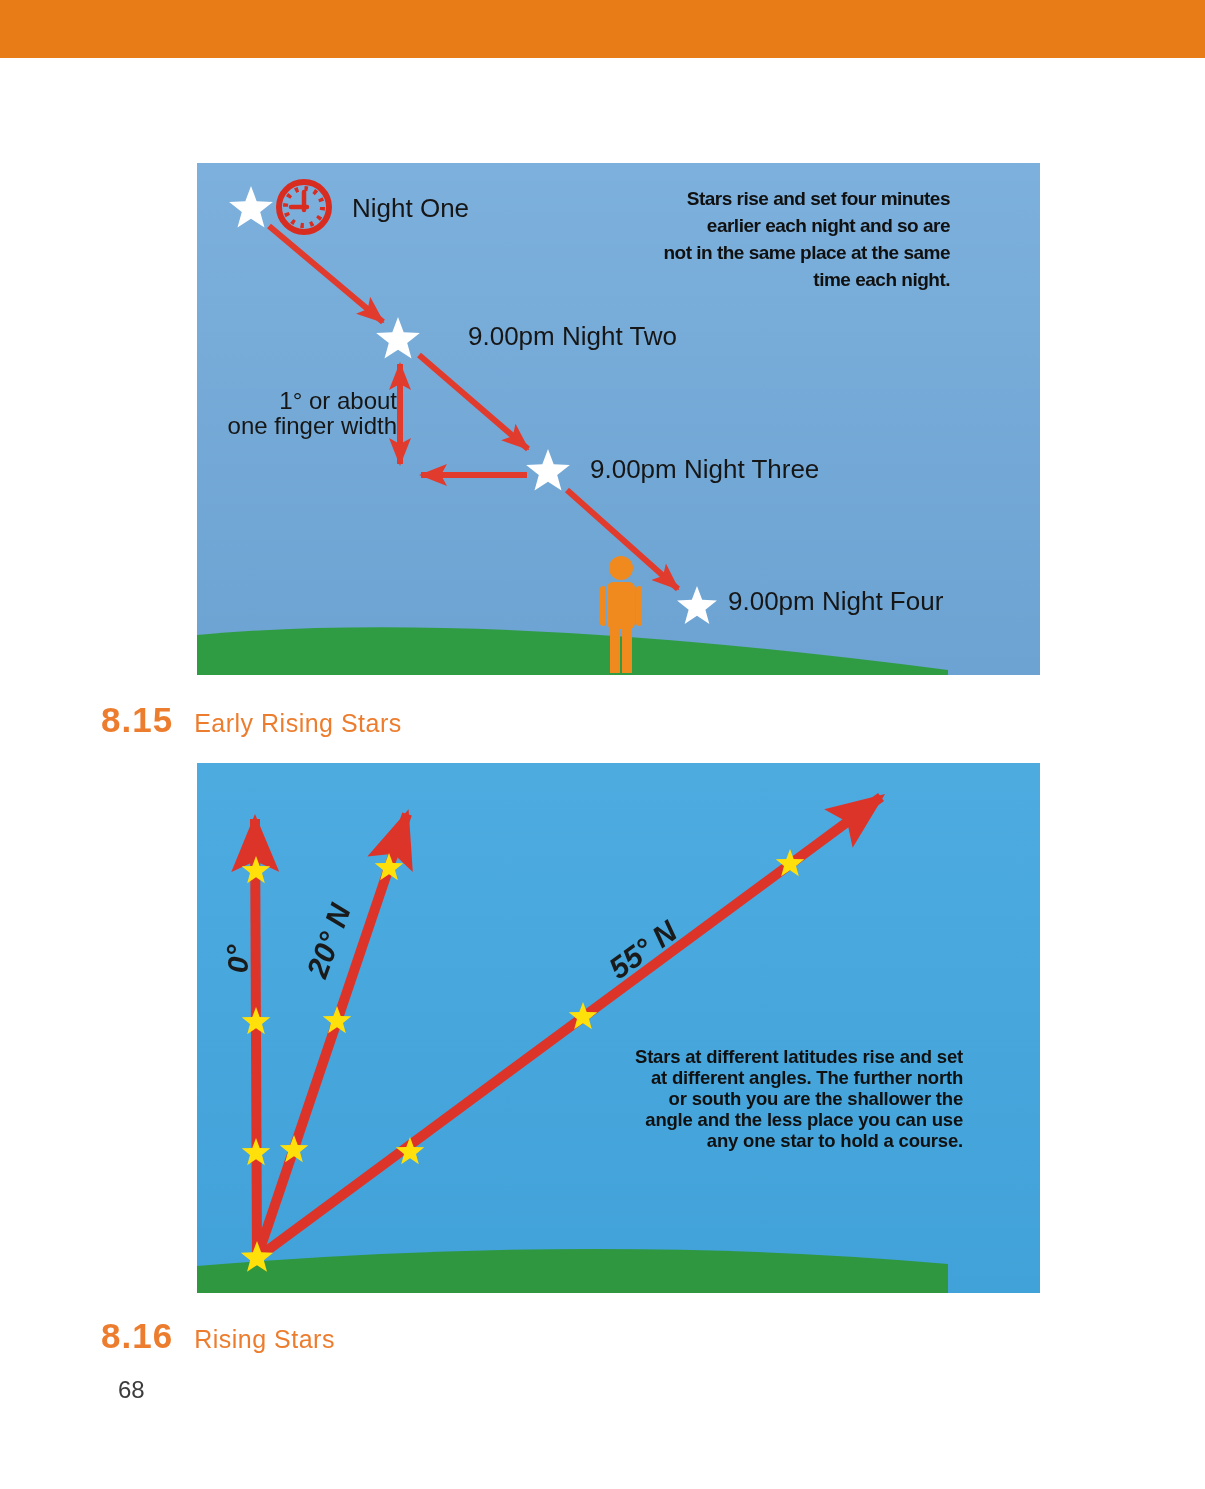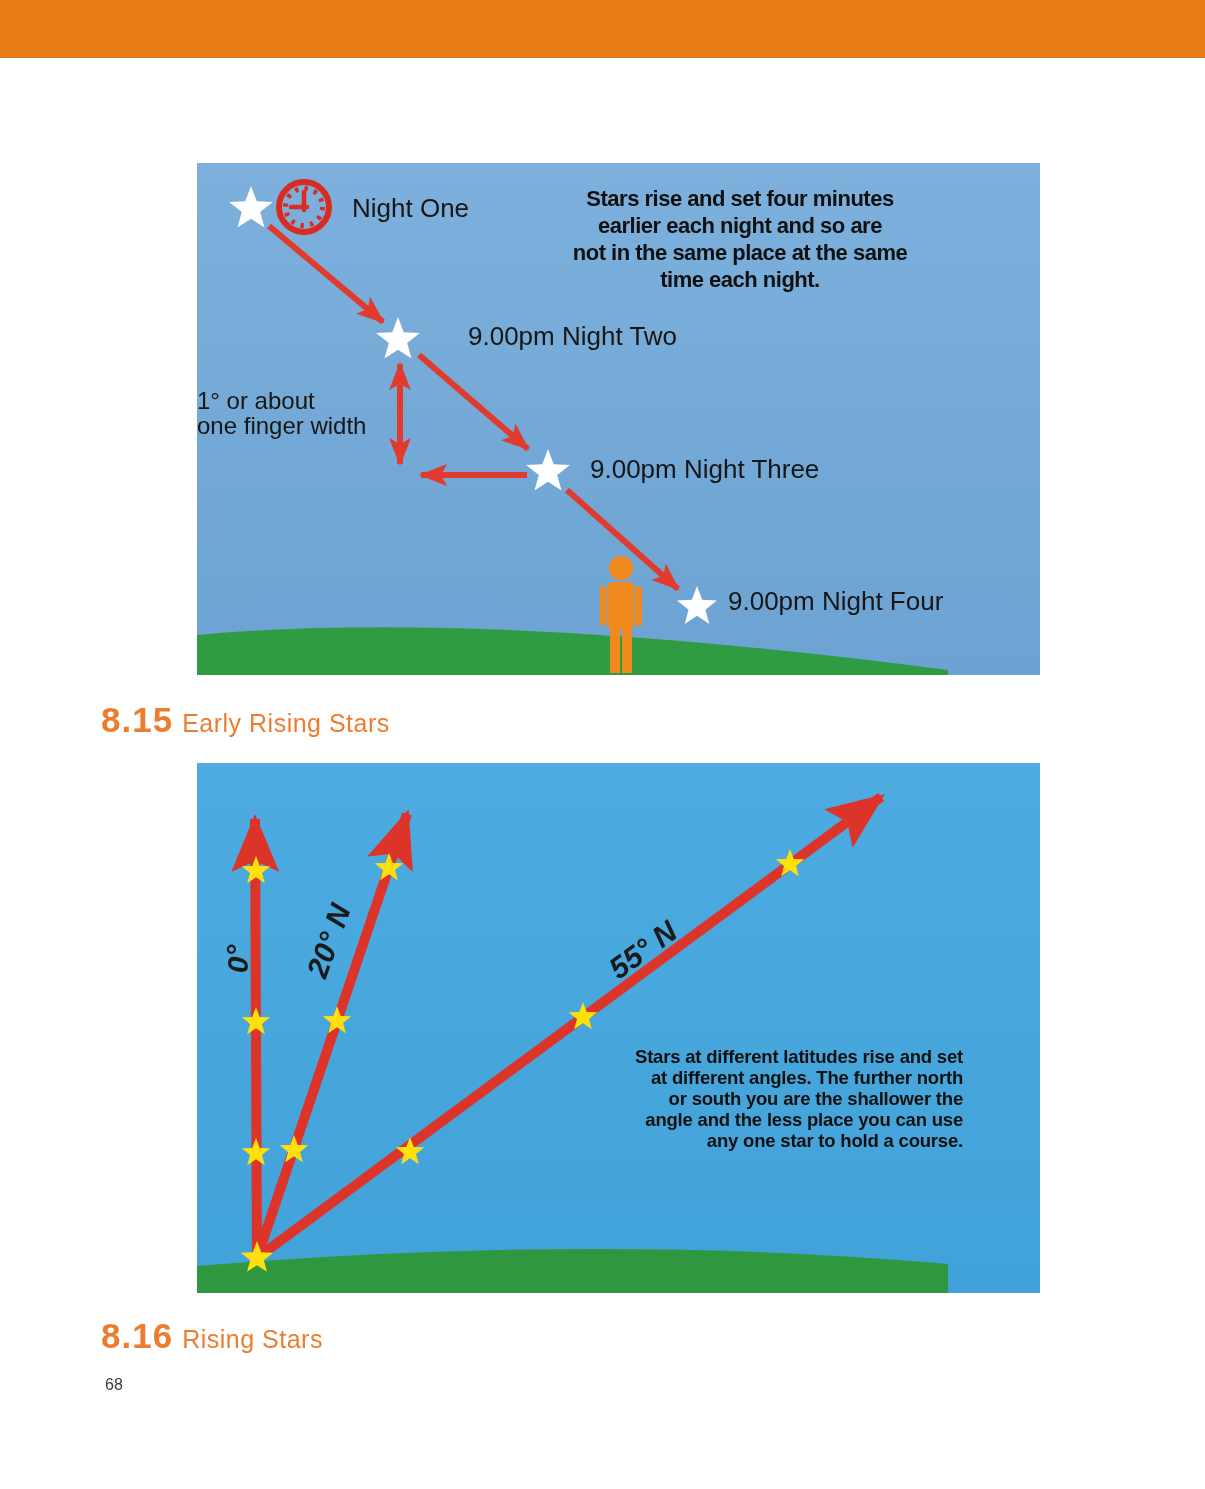--- a/index.html
+++ b/index.html
@@ -6,35 +6,35 @@
   .page{position:relative;width:1205px;height:1489px;background:#ffffff;overflow:hidden;
         font-family:"Liberation Sans", sans-serif;}
   .header-bar{position:absolute;left:0;top:0;width:1205px;height:58px;background:#E87D18;}
 
   .fig{position:absolute;left:197px;width:843px;margin:0;overflow:hidden;}
   .fig1{top:163px;height:512px;background:linear-gradient(#7DB0DC,#6CA3D2);}
   .fig2{top:763px;height:530px;background:linear-gradient(#4DABE0,#41A2D9);}
   .fig-svg{position:absolute;left:0;top:0;}
 
   .dlabel{position:absolute;color:#161616;font-size:26px;line-height:1;white-space:nowrap;}
-  .headline{position:absolute;left:333px;top:22px;width:420px;text-align:center;
-            font-weight:bold;font-size:22px;line-height:27px;letter-spacing:-0.5px;color:#101010;}
-  .fingerlabel{position:absolute;left:0px;top:225px;width:200px;text-align:left;
+  .headline{position:absolute;left:333px;top:22px;width:420px;text-align:right;
+            font-weight:bold;font-size:19px;line-height:27px;letter-spacing:-0.5px;color:#101010;}
+  .fingerlabel{position:absolute;left:0px;top:225px;width:200px;text-align:right;
             font-size:24px;line-height:25px;color:#161616;}
   .textblock2{position:absolute;left:346px;top:283px;width:420px;text-align:right;
             font-weight:bold;font-size:18.5px;line-height:21px;letter-spacing:-0.2px;color:#101010;}
   .latlabel{position:absolute;font-weight:bold;font-style:italic;color:#1a1a1a;
             font-size:30px;line-height:1;white-space:nowrap;}
 
   .caption{position:absolute;left:101px;color:#ED7D2E;white-space:nowrap;}
   .cap1{top:700px;}
   .cap2{top:1316px;}
   .cap-num{font-weight:bold;font-size:35px;letter-spacing:1px;}
-  .cap-title{font-size:25px;margin-left:9px;letter-spacing:0.5px;}
-  .page-number{position:absolute;left:105px;top:1376px;font-size:16px;color:#3C3C3C;}
+  .cap-title{font-size:25px;margin-left:21px;letter-spacing:0.5px;}
+  .page-number{position:absolute;left:118px;top:1376px;font-size:24px;color:#3C3C3C;}
 </style>
 </head>
 <body>
 
 <svg width="0" height="0" style="position:absolute" aria-hidden="true">
   <defs>
     <path id="star" d="M0,-1 L0.247,-0.34 L0.951,-0.309 L0.4,0.13 L0.588,0.809 L0,0.42 L-0.588,0.809 L-0.4,0.13 L-0.951,-0.309 L-0.247,-0.34 Z"></path>
     <marker id="ah1" markerUnits="userSpaceOnUse" markerWidth="28" markerHeight="22" refX="26" refY="11" orient="auto-start-reverse">
       <path d="M0,0 L28,11 L0,22 L6,11 Z" fill="#E13B2D"></path>
     </marker>

